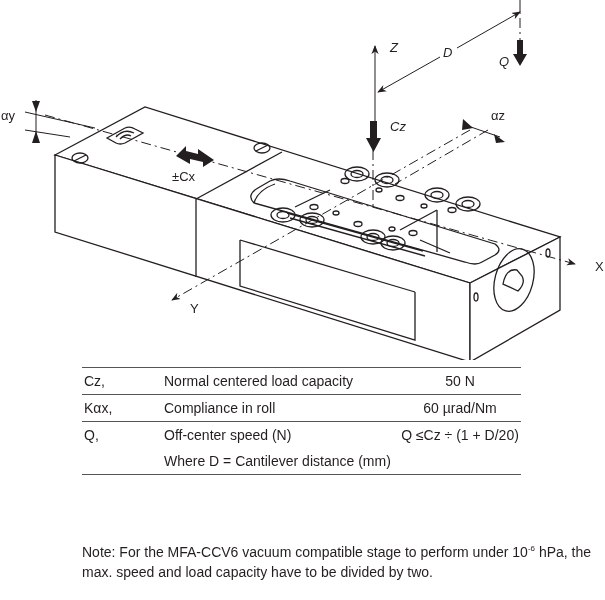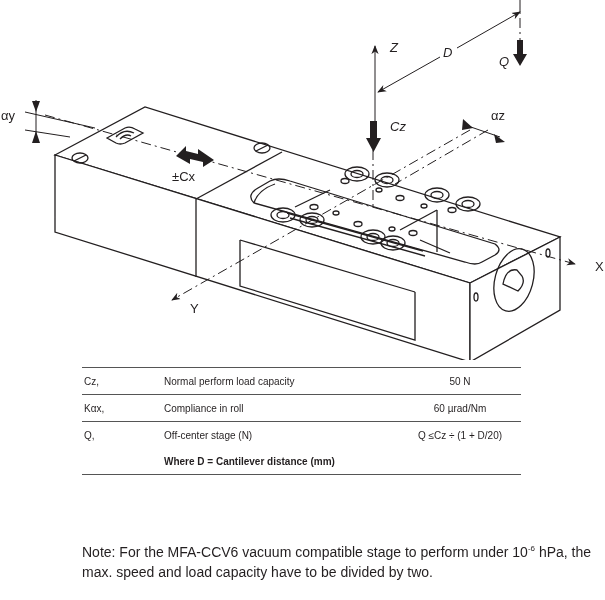--- a/index.html
+++ b/index.html
@@ -3,24 +3,24 @@
 <meta charset="utf-8">
 <style>
   html, body { margin:0; padding:0; background:#ffffff; }
   body { width:605px; height:600px; position:relative; overflow:hidden;
          font-family:"Liberation Sans", sans-serif; color:#231f20; }
   #figure { position:absolute; left:0; top:0; width:605px; height:360px; }
   #figure svg { display:block; }
   .lbl { font-family:"Liberation Sans", sans-serif; font-size:13px; fill:#231f20; }
   .lbl-ital { font-family:"Liberation Sans", sans-serif; font-size:13px; fill:#231f20; font-style:italic; }
   #spec-table { position:absolute; left:82px; top:367px; width:439px; border-collapse:collapse;
-                font-size:10px; font-stretch:condensed; }
+                font-size:14px; font-stretch:condensed; }
   #spec-table td { padding:0; height:26px; vertical-align:middle; white-space:nowrap; }
   #spec-table tr.rule td { border-top:1.5px solid #555; }
-  #spec-table tr.last td { border-bottom:1.5px solid #555;font-weight:bold; }
+  #spec-table tr.last td { border-bottom:1.5px solid #555; }
   #spec-table td.sym { width:80px; padding-left:2px; }
   #spec-table td.desc { width:235px; }
   #spec-table td.val { text-align:center;margin-left:36px; }
   #spec-table tr.cont td { height:26px; }
   #note { position:absolute; left:82px; top:539px; width:520px; font-size:14px; line-height:20px; }
   #note sup { font-size:8px; vertical-align:6px; }
 </style>
 </head>
 <body>
 
@@ -152,31 +152,31 @@
   <text class="lbl-ital" x="390" y="131">Cz</text>
   <text class="lbl-ital" x="443" y="57">D</text>
   <text class="lbl-ital" x="499" y="66">Q</text>
 </svg>
 </div>
 
 <table id="spec-table">
   <tbody>
     <tr class="rule">
       <td class="sym">Cz,</td>
-      <td class="desc">Normal perform load capacity</td>
+      <td class="desc">Normal centered load capacity</td>
       <td class="val">50 N</td>
     </tr>
     <tr class="rule">
       <td class="sym">Kαx,</td>
       <td class="desc">Compliance in roll</td>
       <td class="val">60 µrad/Nm</td>
     </tr>
     <tr class="rule">
       <td class="sym">Q,</td>
-      <td class="desc">Off-center stage (N)</td>
+      <td class="desc">Off-center speed (N)</td>
       <td class="val">Q ≤Cz ÷ (1 + D/20)</td>
     </tr>
     <tr class="cont last">
       <td class="sym"></td>
       <td colspan="2">Where D = Cantilever distance (mm)</td>
     </tr>
   </tbody>
 </table>
 
 <div id="note"><span>Note: For the MFA-CCV6 vacuum compatible stage to perform under 10</span><sup>-6</sup><span> hPa, the max. speed and load capacity have to be divided by two.</span></div>

